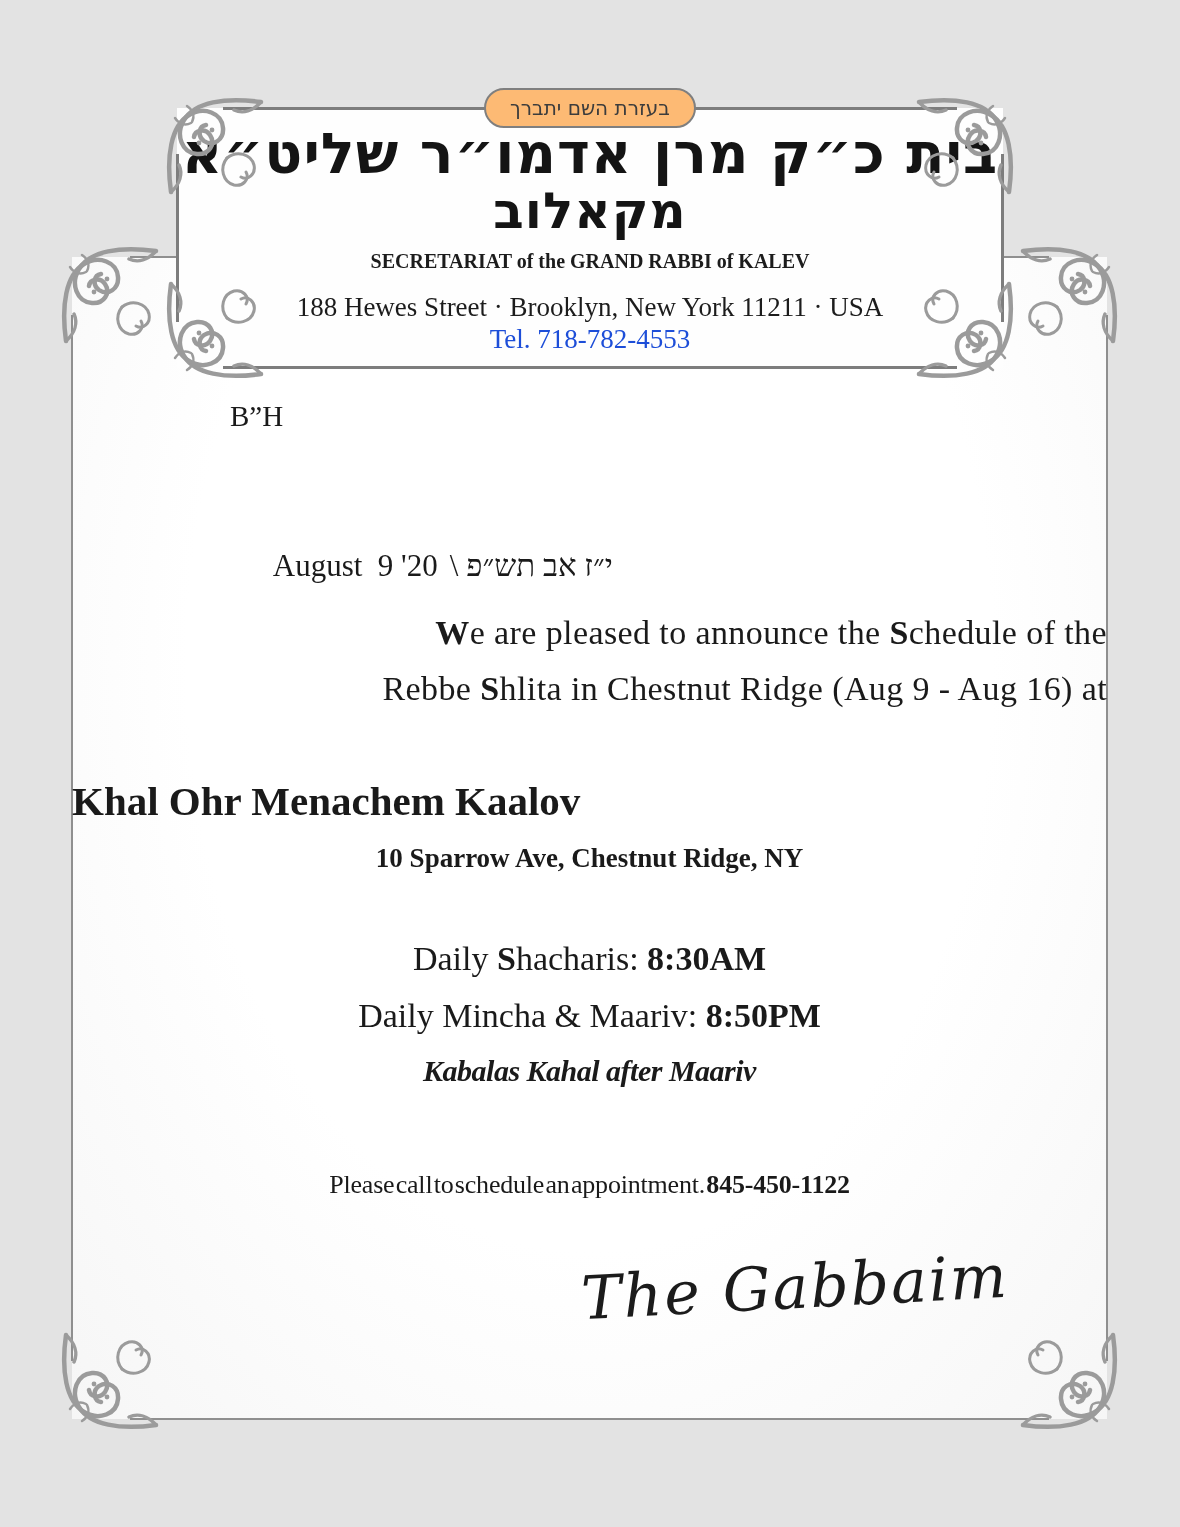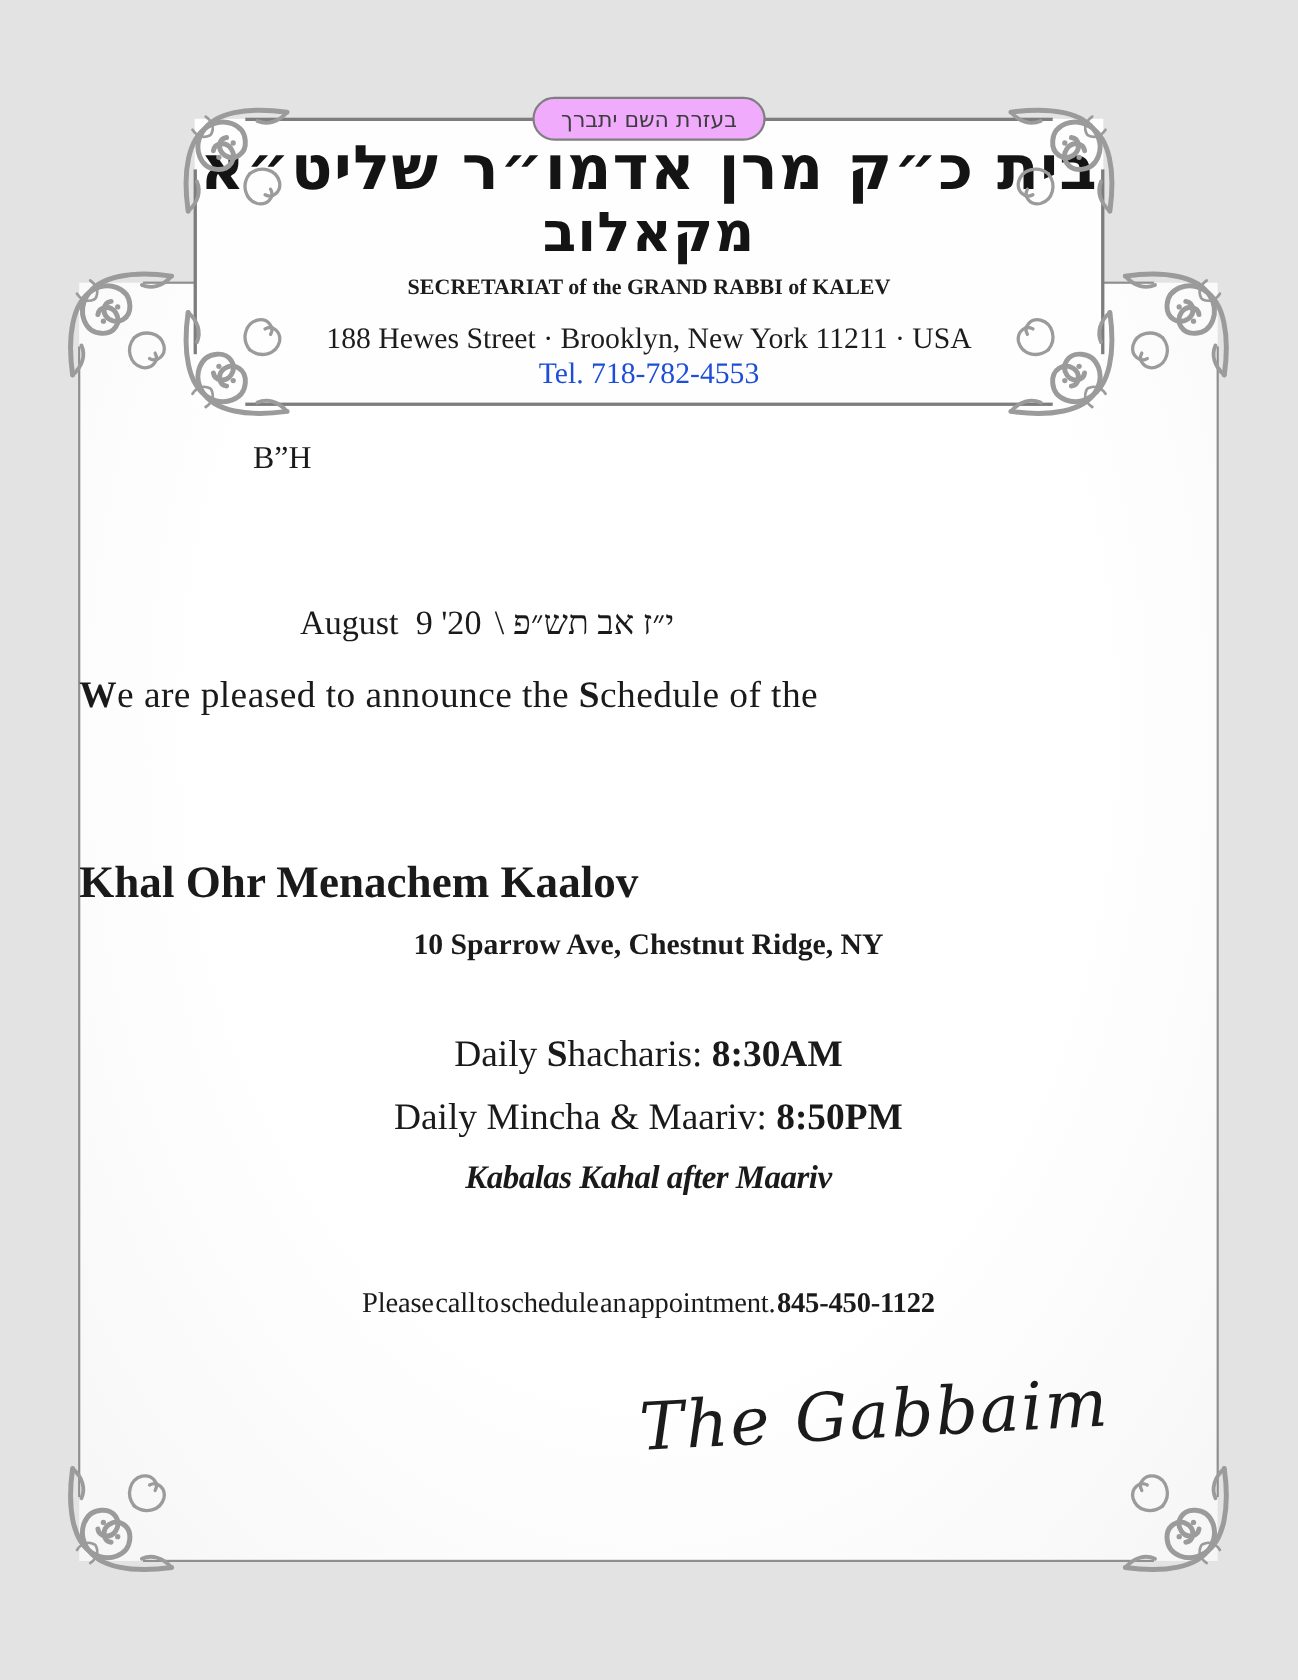--- a/index.html
+++ b/index.html
@@ -30,21 +30,21 @@
     background:#fefefe;z-index:3;text-align:center;
   }
   .letterhead .e-top{top:-1px;left:46px;right:46px;height:3px;background:var(--border_strong,#7d7d7d);}
   .letterhead .e-bottom{bottom:-1px;left:46px;right:46px;height:3px;background:var(--border_strong,#7d7d7d);}
   .letterhead .e-left{left:-1px;top:46px;bottom:46px;width:3px;background:var(--border_strong,#7d7d7d);}
   .letterhead .e-right{right:-1px;top:46px;bottom:46px;width:3px;background:var(--border_strong,#7d7d7d);}
 
   .pill{
     position:absolute;left:50%;top:-20px;transform:translateX(-50%);
     min-width:176px;height:34px;padding:2px 16px 0 16px;
-    background:#f0abfc;border:2px solid #7f7f7f;border-radius:20px;
+    background:#fdba74;border:2px solid #7f7f7f;border-radius:20px;
     font-family:"DejaVu Sans",sans-serif;font-size:20px;line-height:32px;
     color:#3c3c3c;z-index:5;white-space:nowrap;
   }
   .heb-title1{
     margin-top:16px;
     font-family:"DejaVu Sans",sans-serif;font-weight:bold;
     font-size:56px;line-height:60px;color:#141414;letter-spacing:1px;
   }
   .heb-title2{
     font-family:"DejaVu Sans",sans-serif;font-weight:bold;
@@ -60,21 +60,21 @@
   .fl.tl{left:-12px;top:-12px;}
   .fl.tr{right:-12px;top:-12px;transform:scaleX(-1);}
   .fl.bl{left:-12px;bottom:-12px;transform:scaleY(-1);}
   .fl.br{right:-12px;bottom:-12px;transform:scale(-1,-1);}
 
   
   .content{position:absolute;left:72px;top:257px;width:1035px;height:1162px;z-index:2;}
   .bh{position:absolute;left:158px;top:143px;font-size:29px;}
   .dateline{position:absolute;left:156px;top:255px;font-size:31px;white-space:pre;}
   .dateline .sep{margin:0 8px 0 12px;}
-  .announce{position:absolute;left:0;width:100%;top:348px;text-align:left;
+  .announce{position:absolute;left:0;width:100%;top:348px;text-align:right;
             font-size:34px;line-height:56px;letter-spacing:0.4px;}
   .venue-name{position:absolute;left:0;width:100%;top:520px;text-align:left;
               font-weight:bold;font-size:41px;}
   .venue-addr{position:absolute;left:0;width:100%;top:586px;text-align:center;
               font-weight:bold;font-size:27px;}
   .sched1{position:absolute;left:0;width:100%;top:683px;text-align:center;font-size:34px;}
   .sched2{position:absolute;left:0;width:100%;top:740px;text-align:center;font-size:34px;}
   .kabalas{position:absolute;left:0;width:100%;top:797px;text-align:center;
            font-weight:bold;font-style:italic;font-size:30px;letter-spacing:-0.5px;}
   .appointment{position:absolute;left:0;width:100%;top:913px;text-align:center;
@@ -135,20 +135,21 @@
 
   <div class="content">
     <div class="bh">B”H</div>
 
     <div class="dateline">
       <span>August  9 '20</span><span class="sep">\</span><span dir="rtl">י״ז אב תש״פ</span>
     </div>
 
     <div class="announce">
       <div><b>W</b><span>e are pleased to announce the </span><b>S</b><span>chedule of the</span></div>
+      <div><span>Rebbe </span><b>S</b><span>hlita in Chestnut Ridge (Aug 9 - Aug 16) at</span></div>
     </div>
 
     <div class="venue-name">Khal Ohr Menachem Kaalov</div>
     <div class="venue-addr">10 Sparrow Ave, Chestnut Ridge, NY</div>
 
     <div class="sched1"><span>Daily </span><b>S</b><span>hacharis: </span><b>8:30AM</b></div>
     <div class="sched2"><span>Daily Mincha &amp; Maariv: </span><b>8:50PM</b></div>
     <div class="kabalas">Kabalas Kahal after Maariv</div>
 
     <div class="appointment"><span>Please call to schedule an appointment.</span><b> 845-450-1122</b></div>

